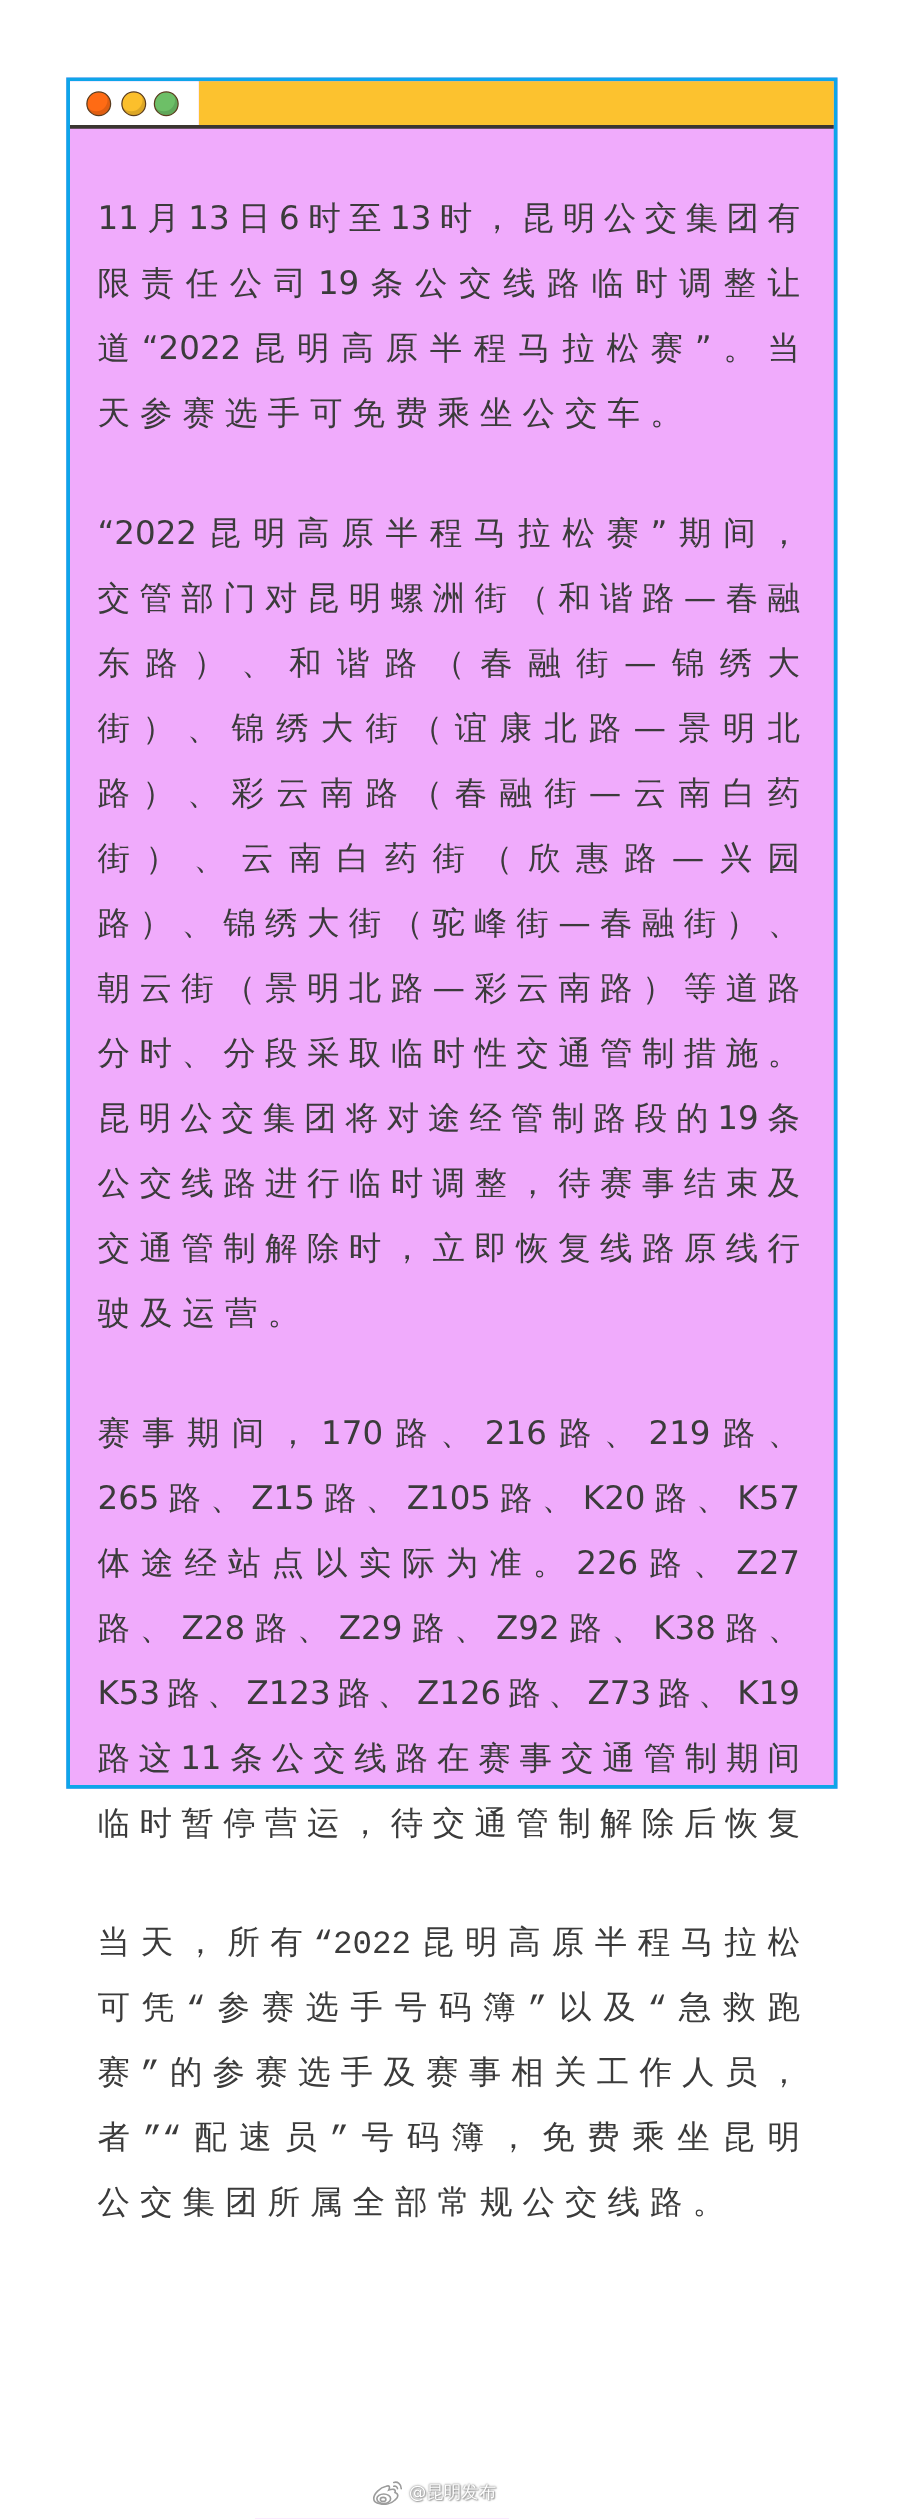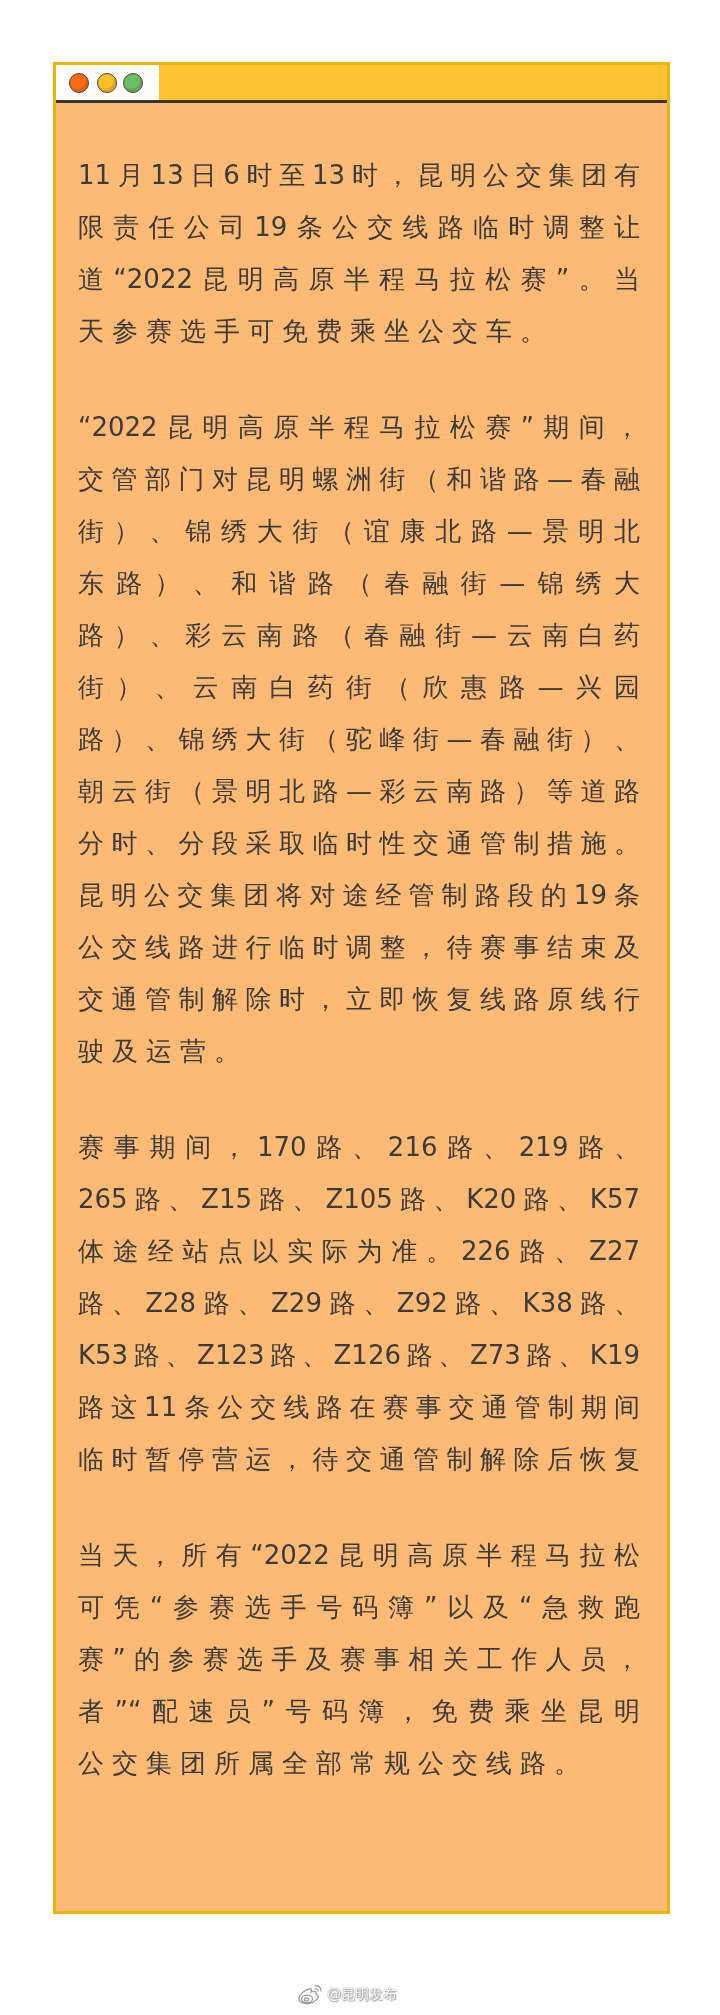--- a/index.html
+++ b/index.html
@@ -3,22 +3,22 @@
   <meta charset="utf-8">
   <style>
     html, body { margin: 0; padding: 0; }
     body {
       width: 720px; height: 2015px; position: relative; overflow: hidden;
       background: #ffffff;
       font-family: "DejaVu Sans", "Liberation Sans", sans-serif;
     }
     .frame {
       position: absolute; left: 53px; top: 62px;
-      width: 617px; height: 1852px; box-sizing: border-box;
-      border: 3px solid #eab308; background: #fdba74;
+      width: 617px; height: 1369px; box-sizing: border-box;
+      border: 3px solid #0ea5e9; background: #f0abfc;
     }
     .titlebar {
       position: absolute; left: 0; top: 0; right: 0;
       height: 35px; border-bottom: 3px solid #3a3530;
       display: flex;
     }
     .title-left { width: 103px; height: 100%; background: #ffffff; position: relative; }
     .title-right { flex: 1; height: 100%; background: #fcc22f; }
     .dot {
       position: absolute; top: 8px; width: 20px; height: 20px;
@@ -27,21 +27,21 @@
       box-shadow: inset -2px -3px 0 rgba(0,0,0,0.12);
     }
     .dot.d0 { left: 13px; }
     .dot.d1 { left: 41px; }
     .dot.d2 { left: 67px; }
     .content {
       position: absolute; left: 22px; top: 84px; width: 562px;
       color: #3b3b3b; font-size: 26px;
     }
     .para { margin: 0 0 44px 0; }
-    .para:last-child { margin-bottom: 0; }
+    .para:last-child { margin-bottom: 0; font-family: Liberation Mono, monospace; }
     .line {
       height: 52px; line-height: 52px; width: 562px;
       text-align: justify; text-align-last: justify;
       letter-spacing: 0; overflow: hidden;
     }
     .line.last {
       text-align: left; text-align-last: left;
       letter-spacing: 8px; white-space: nowrap;
     }
     .watermark {
@@ -71,22 +71,22 @@
   <div class="content">
     <div class="para">
       <div class="line">11月13日6时至13时，昆明公交集团有</div>
       <div class="line">限责任公司19条公交线路临时调整让</div>
       <div class="line">道“2022昆明高原半程马拉松赛”。当</div>
       <div class="line last">天参赛选手可免费乘坐公交车。</div>
     </div>
     <div class="para">
       <div class="line">“2022昆明高原半程马拉松赛”期间，</div>
       <div class="line">交管部门对昆明螺洲街（和谐路—春融</div>
+      <div class="line">东路）、和谐路（春融街—锦绣大</div>
       <div class="line">街）、锦绣大街（谊康北路—景明北</div>
-      <div class="line">东路）、和谐路（春融街—锦绣大</div>
       <div class="line">路）、彩云南路（春融街—云南白药</div>
       <div class="line">街）、云南白药街（欣惠路—兴园</div>
       <div class="line">路）、锦绣大街（驼峰街—春融街）、</div>
       <div class="line">朝云街（景明北路—彩云南路）等道路</div>
       <div class="line">分时、分段采取临时性交通管制措施。</div>
       <div class="line">昆明公交集团将对途经管制路段的19条</div>
       <div class="line">公交线路进行临时调整，待赛事结束及</div>
       <div class="line">交通管制解除时，立即恢复线路原线行</div>
       <div class="line last">驶及运营。</div>
     </div>

